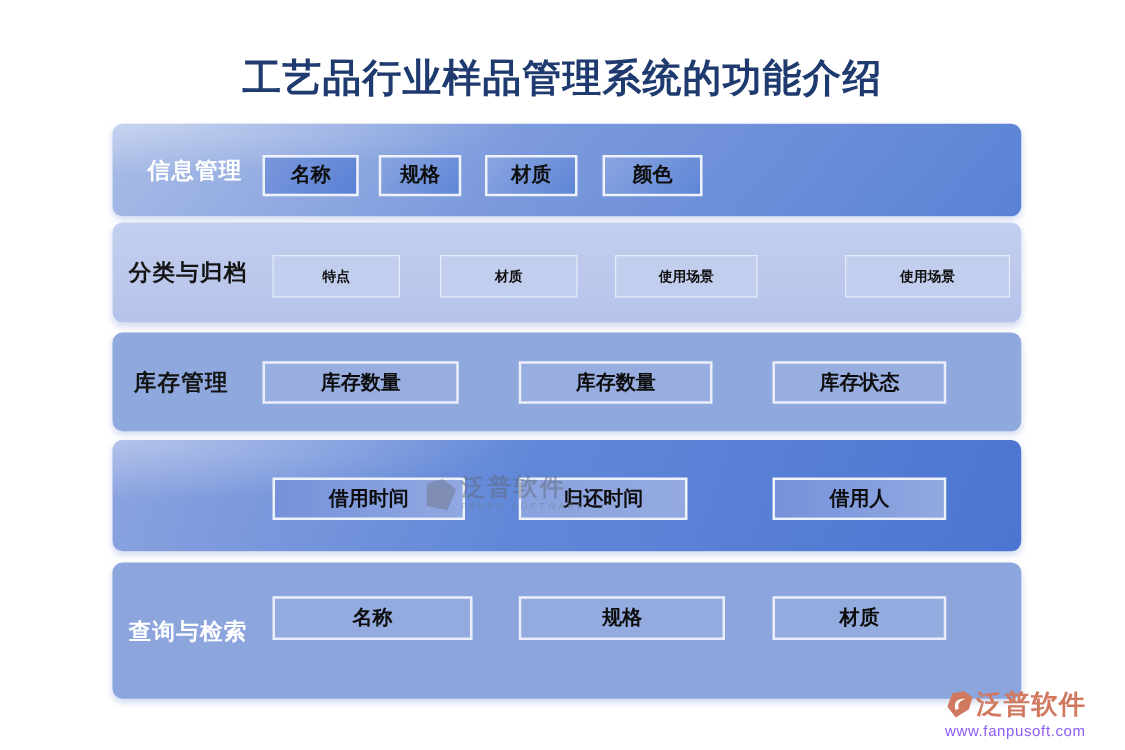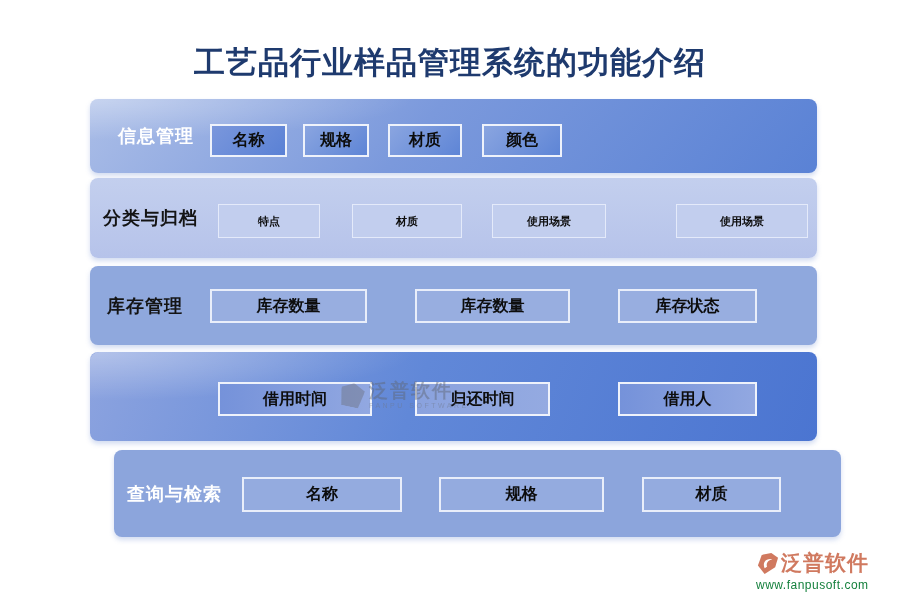--- a/index.html
+++ b/index.html
@@ -51,21 +51,21 @@
   .row2 .btn:nth-child(2){left:325px;width:155px;}
   .row2 .btn:nth-child(3){left:528px;width:139px;}
   
   .row3{top:352px;height:89px;background:linear-gradient(110deg,#8ca3df 0%,#6188d8 45%,#4b75d1 100%);}
   .row3 .row-label{left:13px;color:#ffffff;}
   .row3 .btn{top:30px;height:34px;border:2px solid #eef2fb;background:linear-gradient(90deg,#7592da,#92a8e1);}
   .row3 .btn:nth-child(1){left:128px;width:154px;}
   .row3 .btn:nth-child(2){left:325px;width:135px;background:linear-gradient(90deg,#8aa2de,#94aae1);}
   .row3 .btn:nth-child(3){left:528px;width:139px;}
   
-  .row4{top:450px;height:87px;background:#8ca5dc;margin-left:24px;}
+  .row4{top:450px;height:109px;background:#8ca5dc;}
   .row4 .row-label{left:13px;color:#ffffff;}
   .row4 .btn{top:27px;height:35px;border:2px solid #e9eefa;background:#94abdf;}
   .row4 .btn:nth-child(1){left:128px;width:160px;}
   .row4 .btn:nth-child(2){left:325px;width:165px;}
   .row4 .btn:nth-child(3){left:528px;width:139px;}
   
   .row0::before,.row3::before{
     content:"";position:absolute;left:0;top:0;width:45%;height:55%;
     border-radius:11px 0 60px 0;pointer-events:none;
     background:radial-gradient(ellipse at 0% 0%,rgba(255,255,255,0.35),rgba(255,255,255,0) 70%);
@@ -80,21 +80,21 @@
     clip-path:polygon(50% 0,100% 25%,85% 100%,15% 100%,0 25%);
     transform:rotate(12deg);
   }
   .wm-texts{display:flex;flex-direction:column;line-height:1;}
   .wm-cn{font-size:19px;font-weight:bold;color:#5f6673;letter-spacing:2px;}
   .wm-en{font-size:7px;color:#6d7687;letter-spacing:2.5px;margin-top:2px;}
   
   .footer-brand{position:absolute;top:549px;right:14px;width:130px;}
   .brand-line{display:flex;align-items:center;justify-content:flex-start;gap:2px;}
   .brand-name{font-size:21px;font-weight:bold;color:#d0795f;letter-spacing:1px;}
-  .brand-url{font-size:12px;color:#15803d;margin-top:1px;letter-spacing:0.5px;}
+  .brand-url{font-size:12px;color:#8b5cf6;margin-top:1px;letter-spacing:0.5px;}
 </style>
 </head>
 <body>
 
 <div class="page-title">工艺品行业样品管理系统的功能介绍</div>
 
 <div class="row row0">
   <span class="row-label">信息管理</span>
   <div class="buttons">
       <div class="btn">名称</div>

